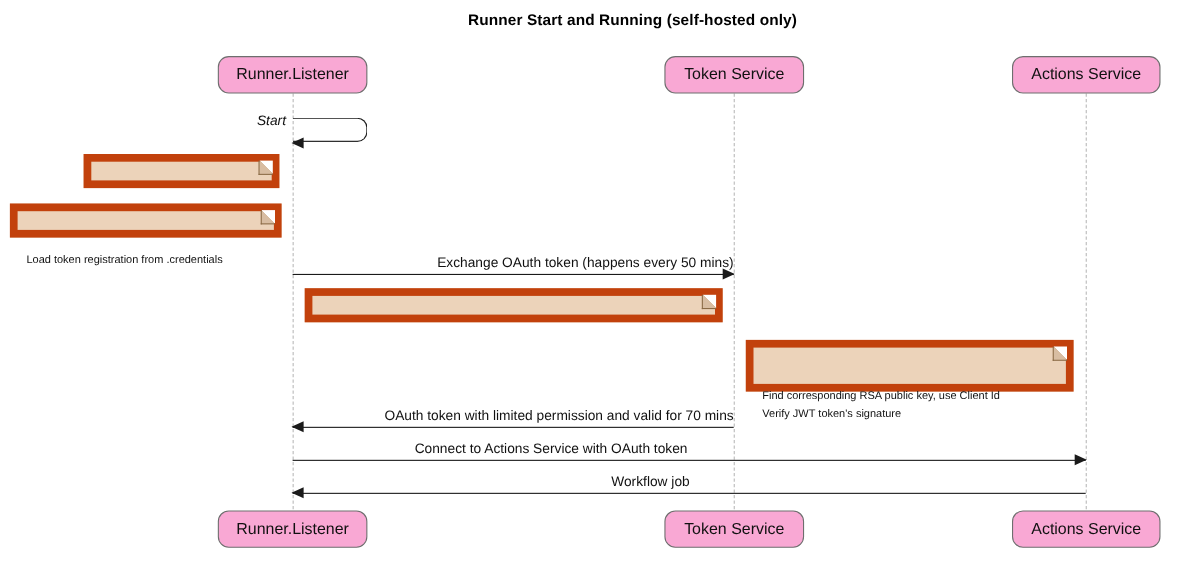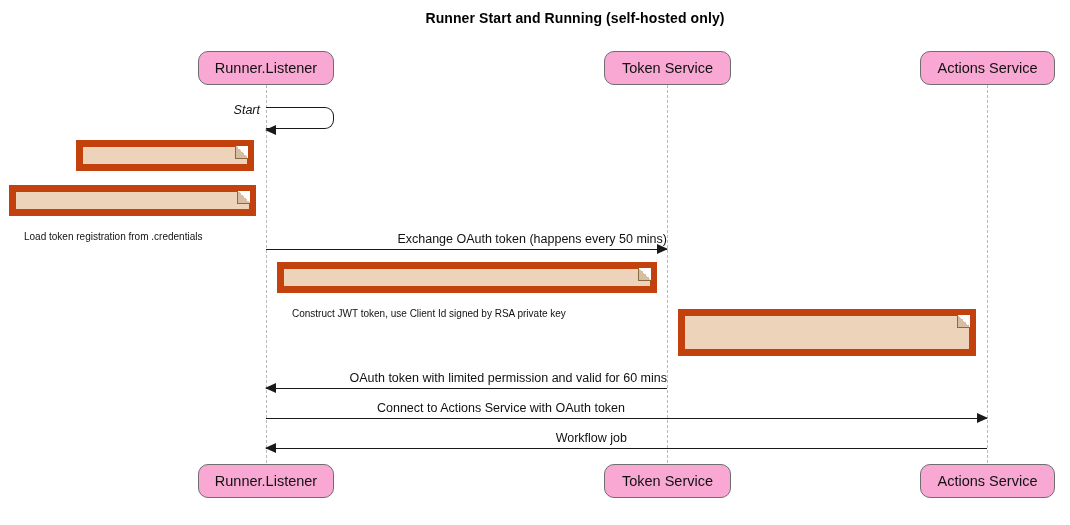--- a/index.html
+++ b/index.html
@@ -144,31 +144,32 @@
   </div>
 
   <div class="msg to-right" style="left:266px;top:249px;width:401px;">
     <div class="line"></div>
     <div class="head"></div>
     <div class="label">Exchange OAuth token (happens every 50 mins)</div>
   </div>
 
   <div class="note" style="left:277px;top:262px;width:380px;height:31px;">
     <span class="fold"></span>
-    <span>Construct JWT token, use Client Id signed by RSA private key</span>
   </div>
 
   <div class="note" style="left:678px;top:309px;width:298px;height:47px;">
     <span class="fold"></span>
+    <span>Find corresponding RSA public key, use Client Id
+Verify JWT token's signature</span>
   </div>
 
   <div class="msg to-left" style="left:266px;top:388px;width:401px;">
     <div class="line"></div>
     <div class="head"></div>
-    <div class="label">OAuth token with limited permission and valid for 60 mins</div>
+    <div class="label">OAuth token with limited permission and valid for 70 mins</div>
   </div>
 
   <div class="msg to-right" style="left:266px;top:418px;width:721px;">
     <div class="line"></div>
     <div class="head"></div>
     <div class="label" style="width:722px;left:-363px;">Connect to Actions Service with OAuth token</div>
   </div>
 
   <div class="msg to-left" style="left:266px;top:448px;width:721px;">
     <div class="line"></div>

